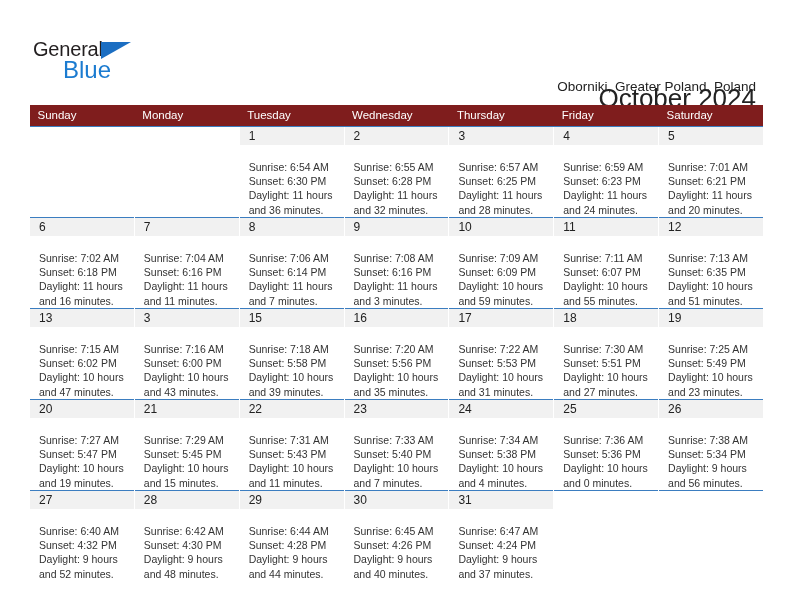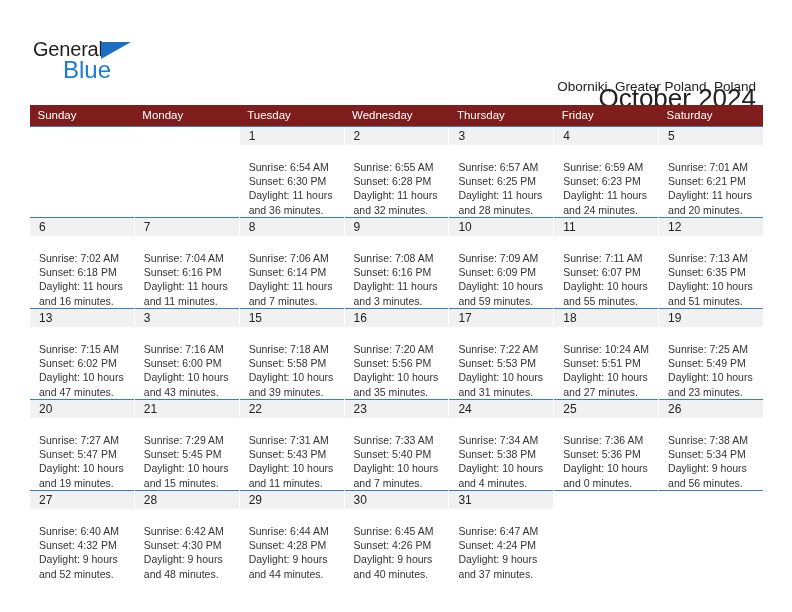--- a/index.html
+++ b/index.html
@@ -431,21 +431,21 @@
                 <div>and 31 minutes.</div>
               </div>
             </div>
           </td>
         <td>
             <div class="cell filled">
               <div class="daynum-band">
                 <div class="daynum">18</div>
               </div>
               <div class="details">
-                <div>Sunrise: 10:24 AM</div>
+                <div>Sunrise: 7:30 AM</div>
                 <div>Sunset: 5:51 PM</div>
                 <div>Daylight: 10 hours</div>
                 <div>and 27 minutes.</div>
               </div>
             </div>
           </td>
         <td>
             <div class="cell filled">
               <div class="daynum-band">
                 <div class="daynum">19</div>

